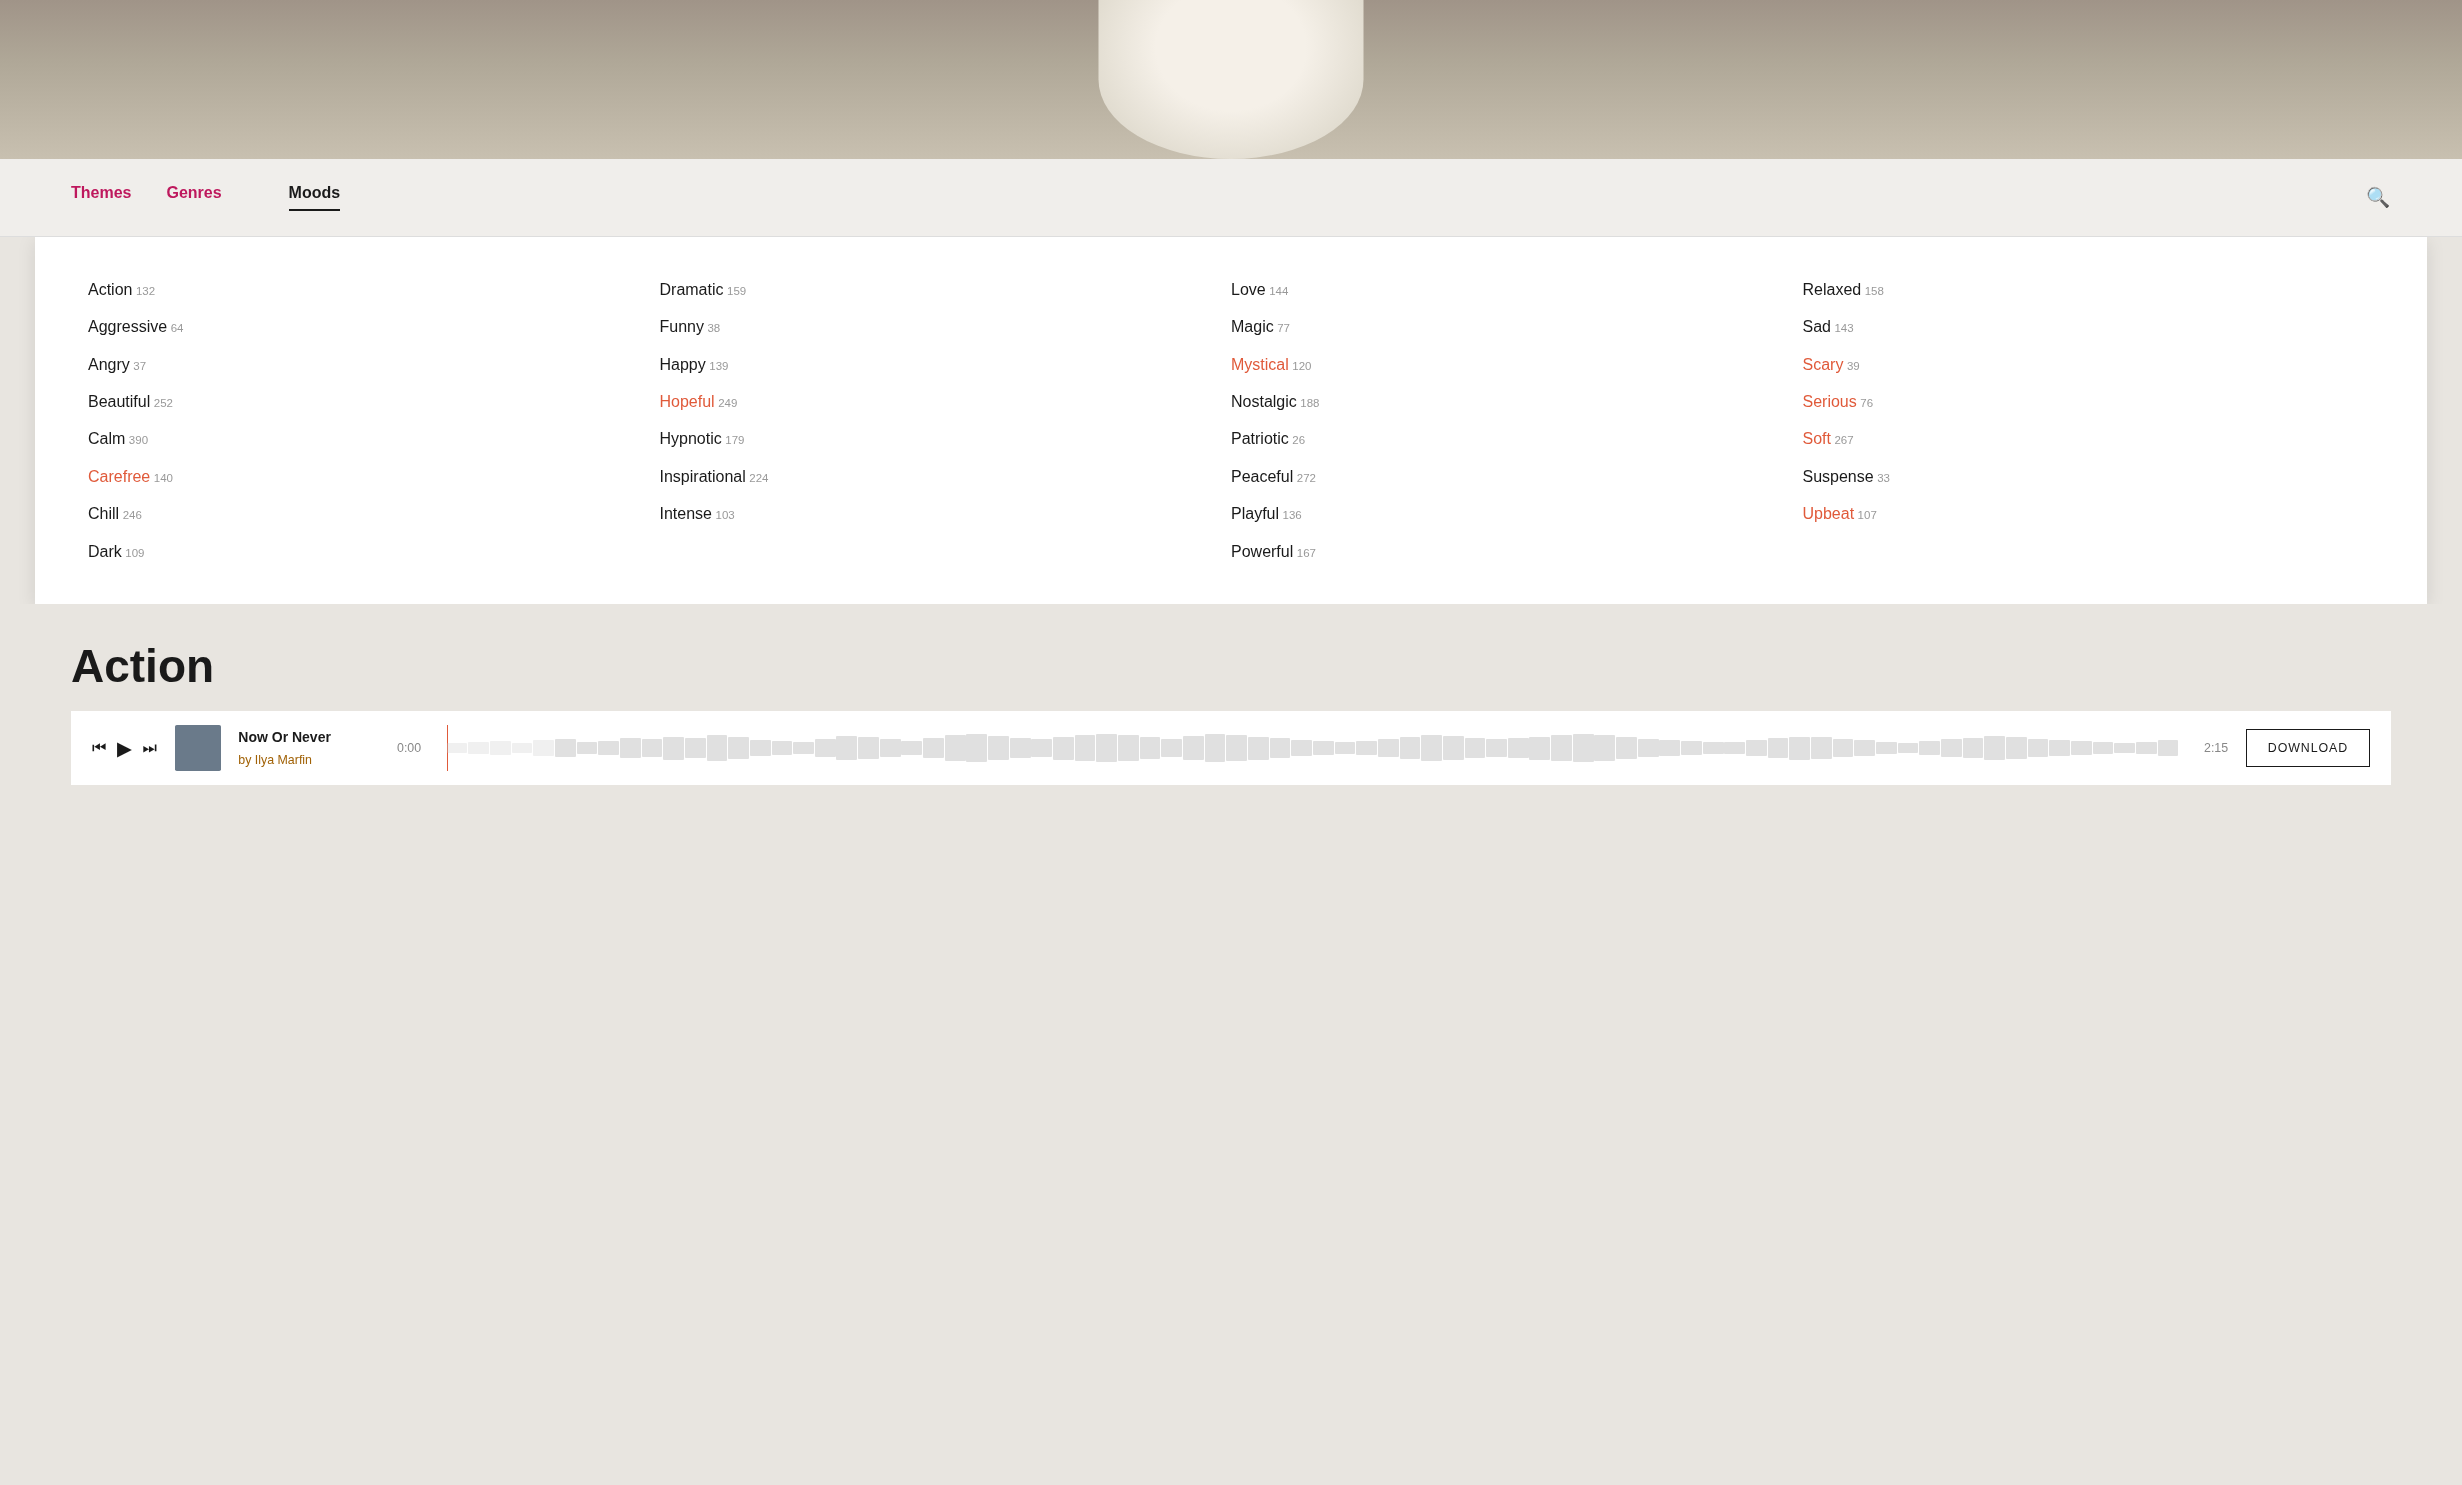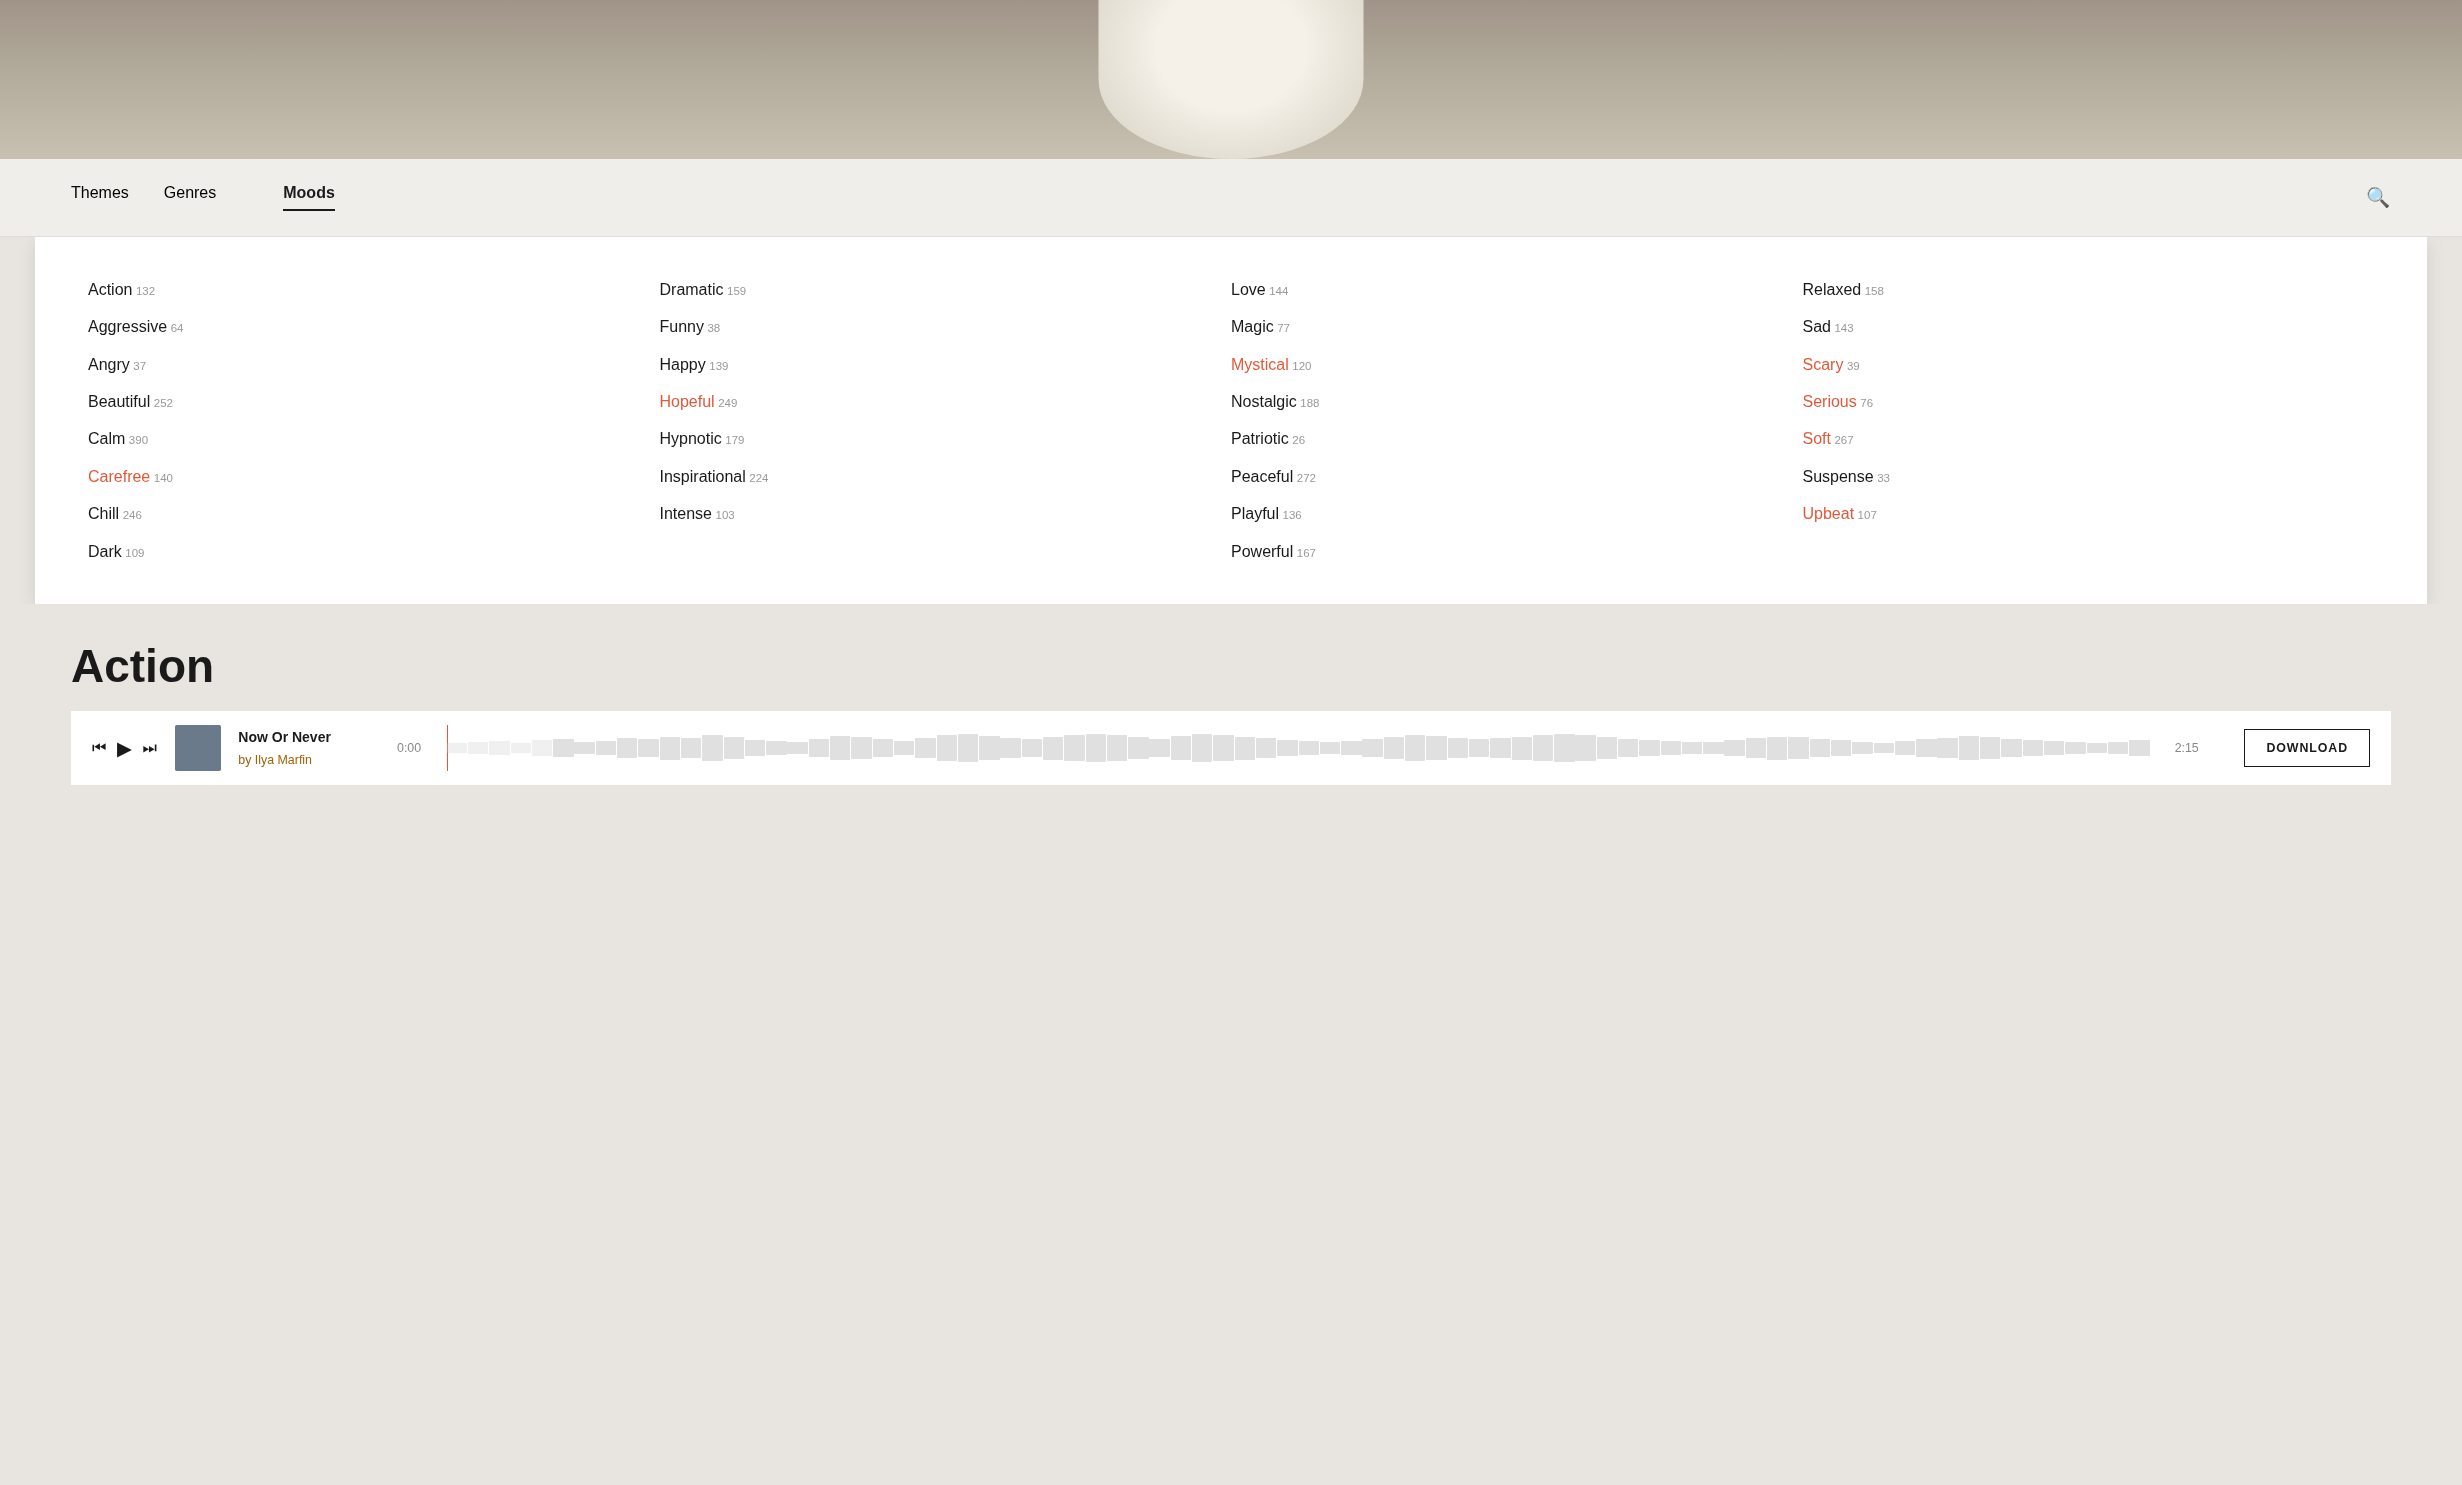--- a/index.html
+++ b/index.html
@@ -43,24 +43,24 @@
     }
 
     .nav-tabs {
       display: flex;
       gap: 35px;
       padding: 25px 0;
     }
 
     .nav-tab {
       font-size: 16px;
-      color: #000000;
+      color: #be185d;
       cursor: pointer;
       padding-bottom: 7px;
-      font-weight: 400;
+      font-weight: 700;
     }
 
     .nav-tab.active {
       color: #1a1a1a;
       font-weight: 700;
       border-bottom: 2.6px solid #1a1a1a;
       margin-left: 32px;
     }
 
     .search-icon-container {
@@ -222,25 +222,24 @@
       color: #888;
       min-width: 32px;
       text-align: right;
     }
 
     .download-btn {
       padding: 10.6px 21px;
       border: 1.8px solid #1a1a1a;
       background: white;
       font-size: 12.4px;
-      font-weight: 700;
+      font-weight: 400;
       letter-spacing: 0.9px;
       cursor: pointer;
       color: #1a1a1a;
-      margin-left: 28px;
     }
   </style>
 </head>
 <body>
 
 <div class="hero-section">
   <div class="hero-bg">
     <div class="hero-figure"></div>
   </div>
 </div>

